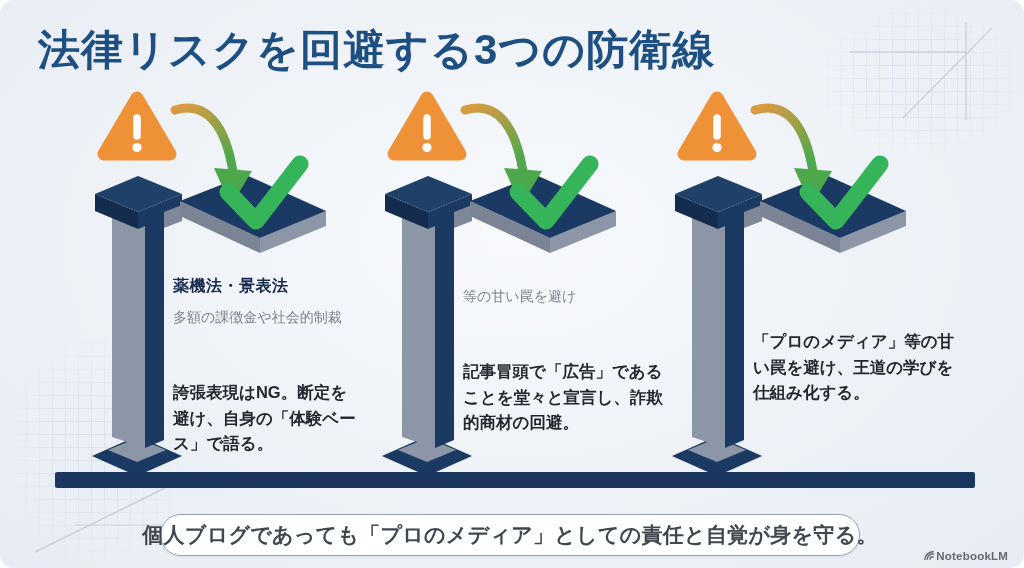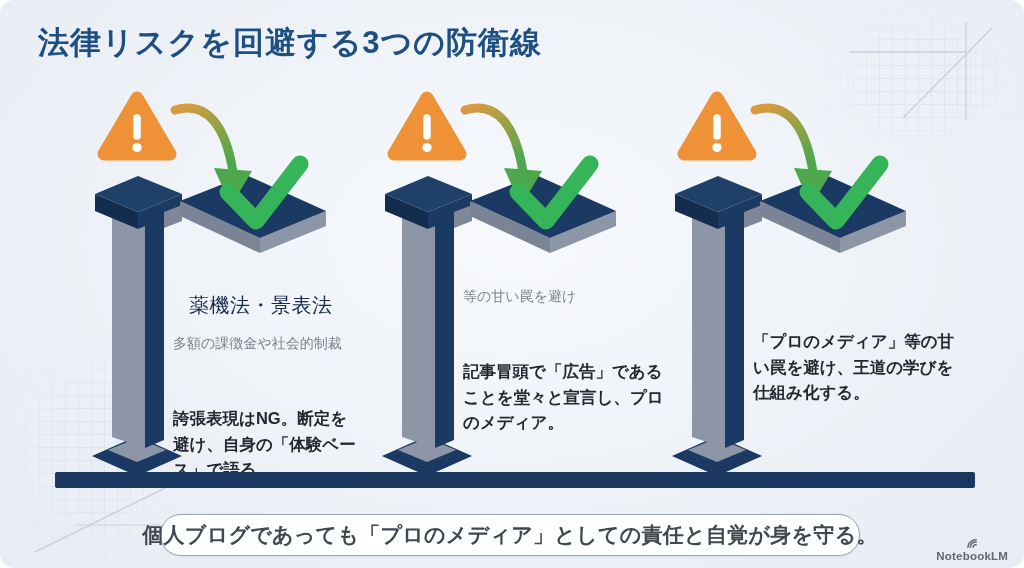--- a/index.html
+++ b/index.html
@@ -14,42 +14,42 @@
                      linear-gradient(90deg,#cfd7e6 1px, transparent 1px);
     background-size:13px 13px;
     -webkit-mask-image:radial-gradient(closest-side,#000 40%,transparent 100%);
             mask-image:radial-gradient(closest-side,#000 40%,transparent 100%);
   }
   .grid-tr{right:0;top:0;width:210px;height:160px;}
   .grid-bl{left:0;top:330px;width:190px;height:238px;}
   .deco-lines{position:absolute;left:0;top:0;pointer-events:none;}
   .title{
     position:absolute;left:38px;top:22px;margin:0;
-    font-size:31px;font-weight:bold;letter-spacing:1px;color:#1d4f82;
+    font-size:42px;font-weight:bold;letter-spacing:1px;color:#1d4f82;
   }
   .col{position:absolute;top:88px;width:290px;height:392px;}
   .col .art{position:absolute;left:0;top:0;width:290px;height:392px;}
   .col-text{position:absolute;left:113px;top:188px;width:180px;}
-  .col-heading{margin:16px;font-size:20px;font-weight:normal;color:#18294d;letter-spacing:.5px;white-space:nowrap;}
+  .col-heading{margin:0;font-size:16px;font-weight:bold;color:#18294d;letter-spacing:.5px;white-space:nowrap;}
   .col-subheading{margin-top:12px;font-size:14px;color:#7b828d;white-space:nowrap;}
   .col-body{
     margin:53px 0 0 0;font-size:16.5px;font-weight:bold;color:#23272f;
     line-height:1.55;word-break:break-all;line-break:anywhere;
   }
   .c1{left:60px;} .c2{left:350px;} .c3{left:640px;}
   .c1 .col-body{width:188px;} .c2 .col-body{width:210px;} .c3 .col-body{width:207px;}
   .baseline{position:absolute;left:55px;top:472px;width:920px;height:16px;background:#1a3760;border-radius:2px;}
   .banner{
     position:absolute;left:160px;top:514px;width:700px;height:42px;
     background:rgba(255,255,255,.95);border:1.5px solid #99a1ab;border-radius:24px;
     display:flex;align-items:center;justify-content:center;
     box-shadow:0 1px 3px rgba(30,50,80,.08);
   }
   .banner span{font-size:21px;font-weight:bold;color:#41474f;letter-spacing:.3px;white-space:nowrap;}
-  .watermark{position:absolute;right:16px;bottom:6px;display:flex;align-items:center;gap:0;flex-direction:column;}
+  .watermark{position:absolute;right:16px;bottom:6px;display:flex;align-items:center;gap:0;}
   .watermark span{font-size:11.5px;font-weight:bold;color:#63696f;letter-spacing:.2px;}
 </style>
 </head>
 <body>
 
 <div class="canvas">
 
   <div class="grid-patch grid-tr"></div>
   <div class="grid-patch grid-bl"></div>
   <svg class="deco-lines" width="1024" height="568">
@@ -121,21 +121,21 @@
       <p class="col-body">誇張表現はNG。断定を避け、自身の「体験ベース」で語る。</p>
     </div>
   </div>
 
   <div class="col c2">
     <svg class="art" viewBox="0 0 290 392">
         <use href="#barrier-art"></use>
       </svg>
     <div class="col-text">
       <div class="col-subheading">等の甘い罠を避け</div>
-      <p class="col-body">記事冒頭で「広告」であることを堂々と宣言し、プロのメディア。</p>
+      <p class="col-body">記事冒頭で「広告」であることを堂々と宣言し、詐欺的商材の回避。</p>
     </div>
   </div>
 
   <div class="col c3">
     <svg class="art" viewBox="0 0 290 392">
         <use href="#barrier-art"></use>
       </svg>
     <div class="col-text">
       <p class="col-body">「プロのメディア」等の甘い罠を避け、王道の学びを仕組み化する。</p>
     </div>

